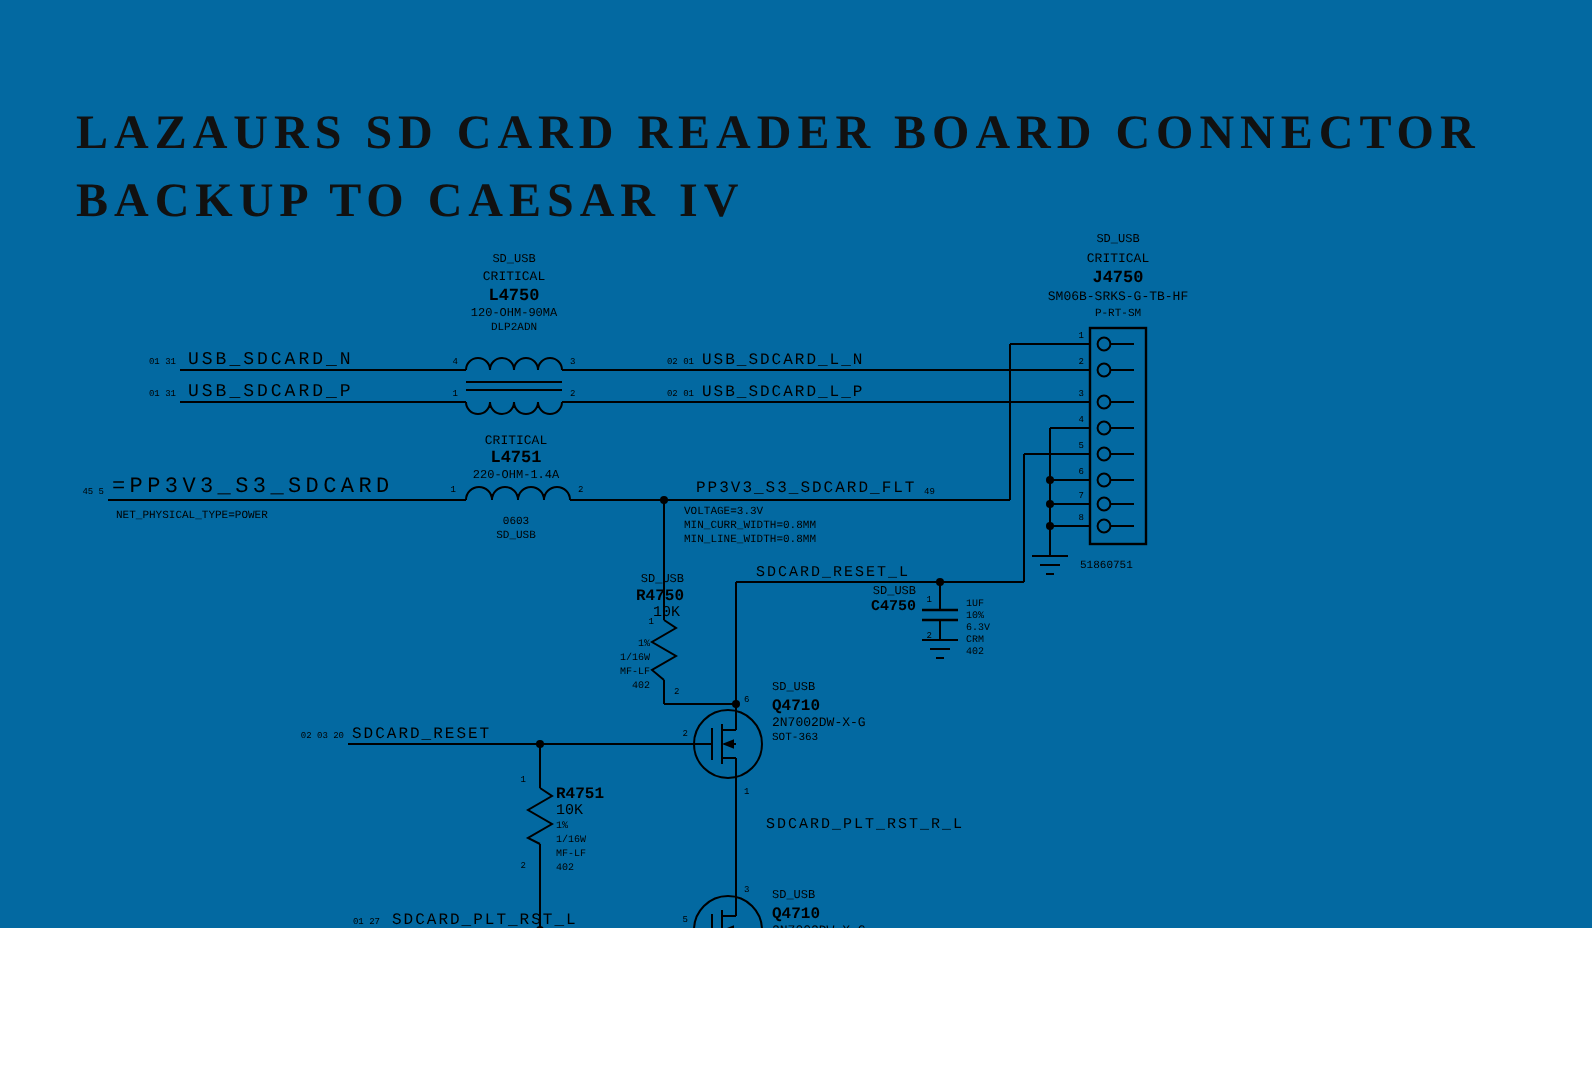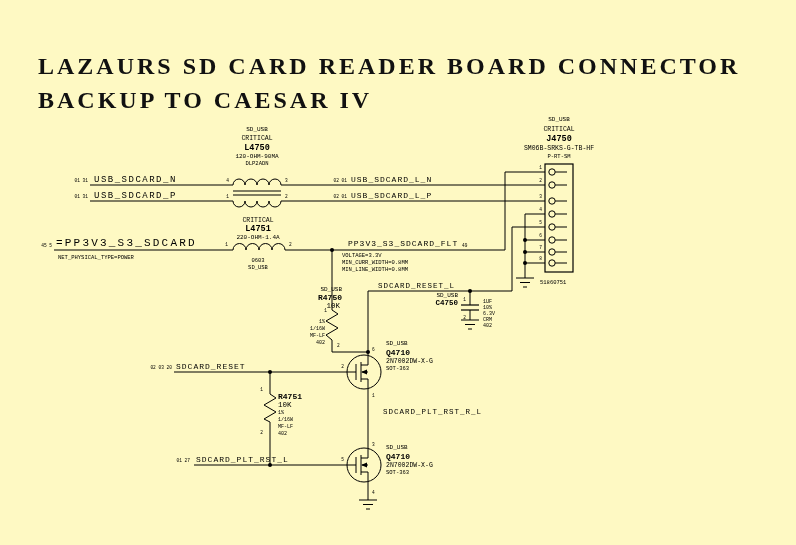--- a/index.html
+++ b/index.html
@@ -1,16 +1,16 @@
 <!DOCTYPE html>
 <html><head>
 <meta charset="utf-8">
 <style>
   html,body{margin:0;padding:0;background:#fff;}
-  .page{position:relative;width:796px;height:545px;background:#fef9c3;overflow:hidden;}
+  .page{position:relative;width:796px;height:464px;background:#0369a1;overflow:hidden;}
   svg{font-family:"Liberation Mono","DejaVu Sans Mono",monospace;}
   text{fill:#000;}
   .t4{font-size:4.5px}.t5{font-size:5px}.t55{font-size:5.5px}.t6{font-size:6px}
   .t65{font-size:6.5px}.t75{font-size:7.5px}.t8{font-size:8px}
   .t85{font-size:8.5px}.t9{font-size:9px}.t11{font-size:11px}
   .mid{text-anchor:middle}.end{text-anchor:end}
   .b{font-weight:bold}
   .ls1{letter-spacing:1px}.ls15{letter-spacing:1.5px}.ls22{letter-spacing:2.2px}
   .title{font-family:"Liberation Serif","DejaVu Serif",serif;font-size:24px;letter-spacing:3px;font-weight:600;fill:#111;}
   .wire{stroke:#000;stroke-width:1;fill:none;}

